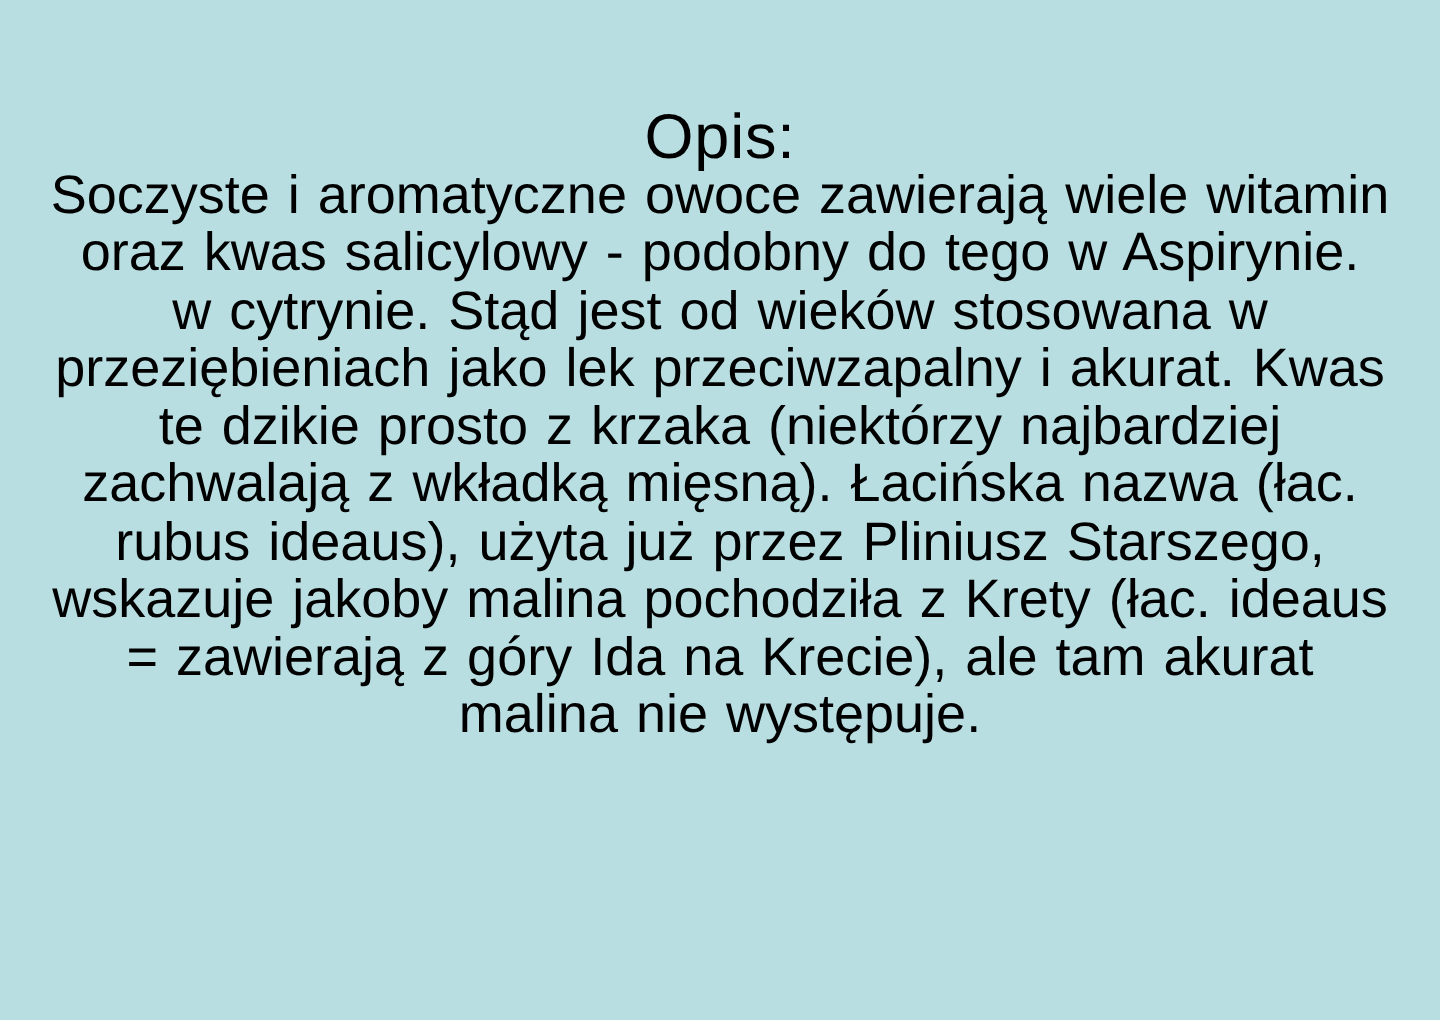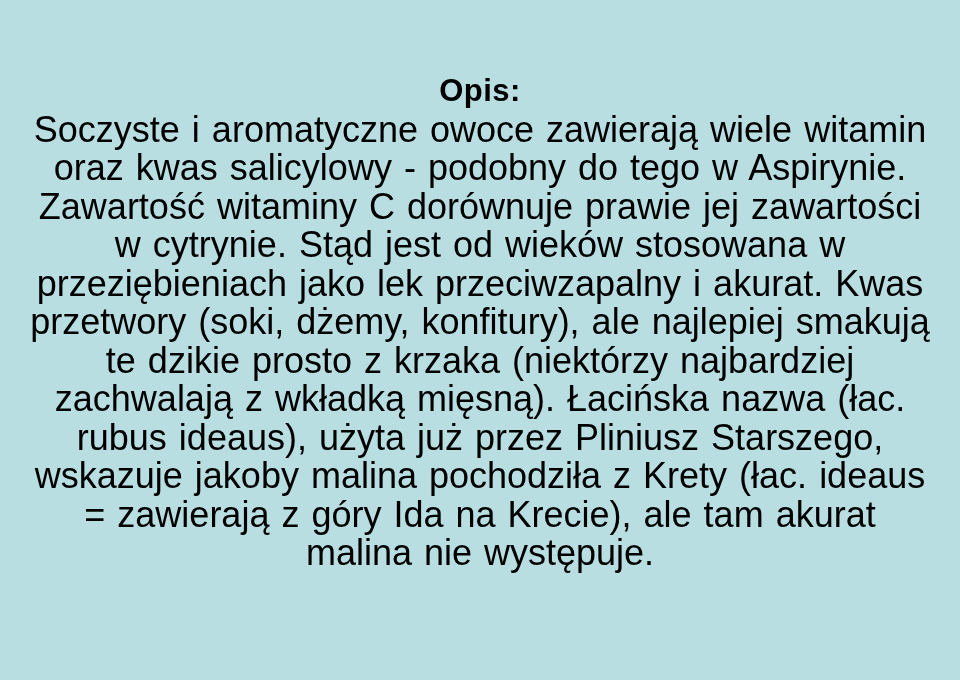--- a/index.html
+++ b/index.html
@@ -15,23 +15,23 @@
     color: #000000;
   }
   .slide {
     width: 960px;
     height: 680px;
     box-sizing: border-box;
     padding-top: 72px;
     text-align: center;
   }
   .title {
-    font-size: 31px;
+    font-size: 42px;
     line-height: 38.5px;
-    font-weight: 700;
+    font-weight: 400;
     letter-spacing: 0.5px;
     white-space: nowrap;
   }
   .lines {
     font-size: 36px;
     line-height: 38.5px;
     word-spacing: 2px;
   }
   .line {
     white-space: nowrap;
@@ -40,24 +40,22 @@
   }
 </style>
 </head>
 <body>
 
 <div class="slide">
   <div class="title">Opis:</div>
   <div class="lines">
       <div class="line"><span>Soczyste i aromatyczne owoce zawierają wiele witamin</span></div>
       <div class="line"><span>oraz kwas salicylowy - podobny do tego w Aspirynie.</span></div>
-      <div class="line"><span>Zawartość witaminy C dorównuje prawie jej zawartości</span></div>
       <div class="line"><span>w cytrynie. Stąd jest od wieków stosowana w</span></div>
       <div class="line"><span>przeziębieniach jako lek przeciwzapalny i akurat. Kwas</span></div>
-      <div class="line"><span>przetwory (soki, dżemy, konfitury), ale najlepiej smakują</span></div>
       <div class="line"><span>te dzikie prosto z krzaka (niektórzy najbardziej</span></div>
       <div class="line"><span>zachwalają z wkładką mięsną). Łacińska nazwa (łac.</span></div>
       <div class="line"><span class="italic">rubus ideaus</span><span>), użyta już przez Pliniusz Starszego,</span></div>
       <div class="line"><span>wskazuje jakoby malina pochodziła z Krety (łac. </span><span class="italic">ideaus</span></div>
       <div class="line"><span>= zawierają z góry Ida na Krecie), ale tam akurat</span></div>
       <div class="line"><span>malina nie występuje.</span></div>
     </div>
 </div>
 
 </body></html>

